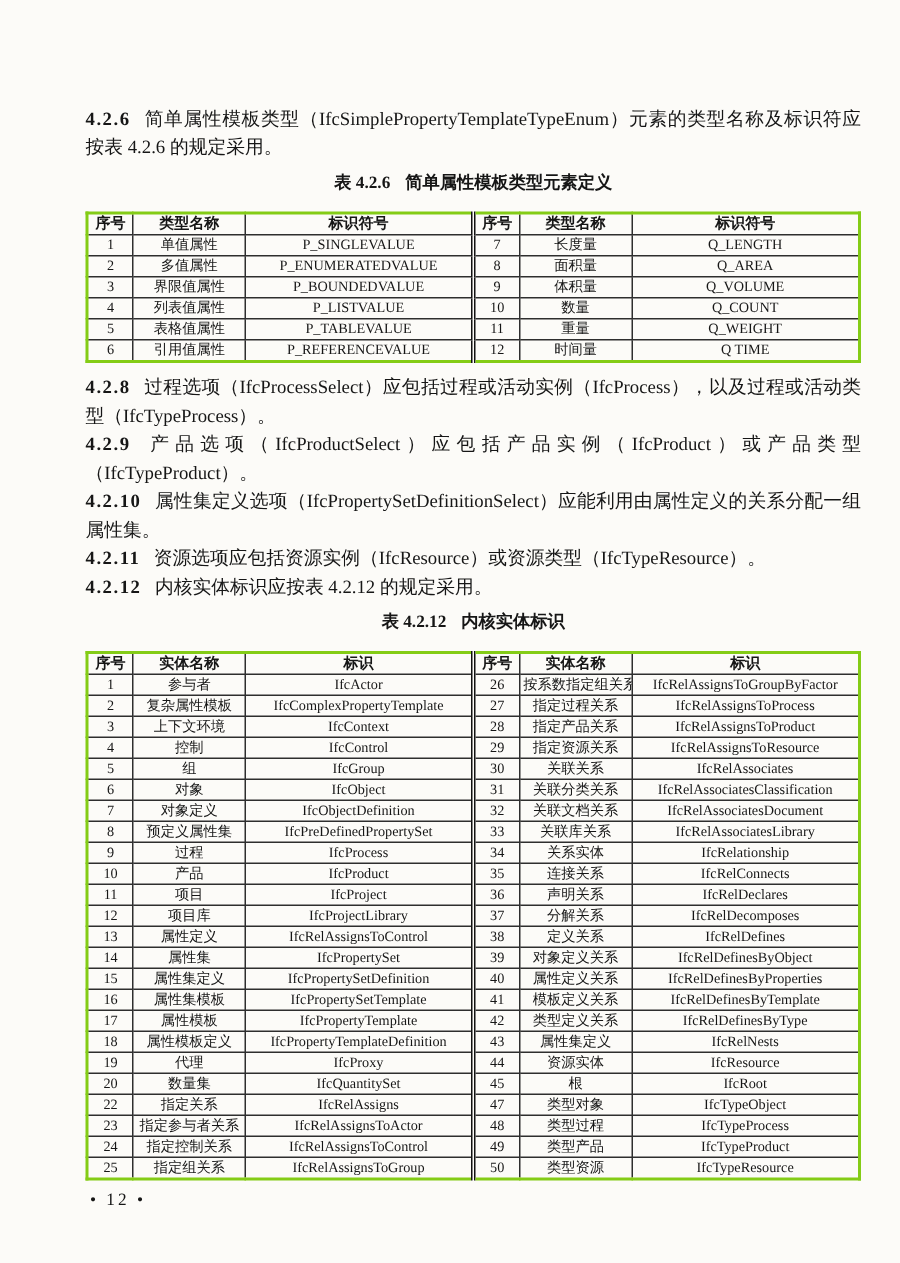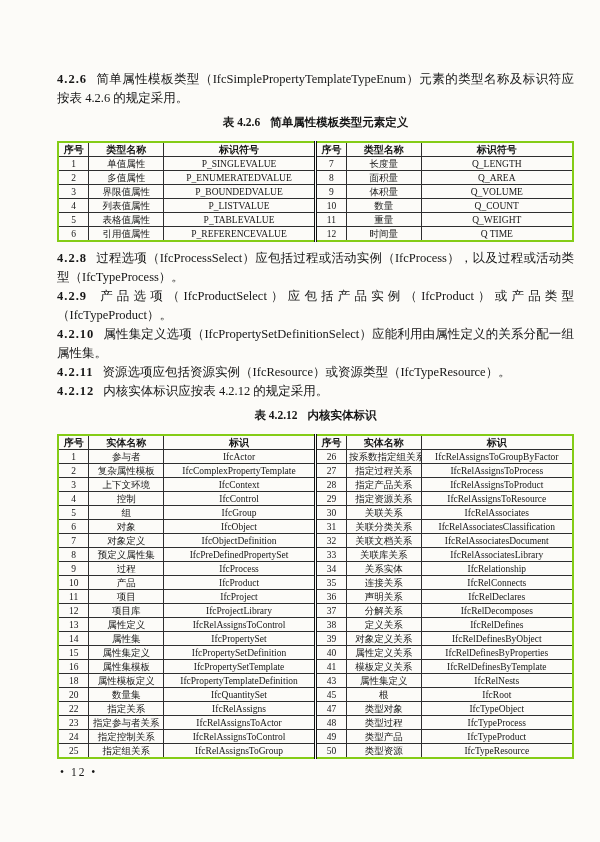--- a/index.html
+++ b/index.html
@@ -293,28 +293,44 @@
         </tr>
         <tr>
           <td>16</td>
           <td>属性集模板</td>
           <td>IfcPropertySetTemplate</td>
           <td class="mid">41</td>
           <td>模板定义关系</td>
           <td>IfcRelDefinesByTemplate</td>
         </tr>
         <tr>
+          <td>17</td>
+          <td>属性模板</td>
+          <td>IfcPropertyTemplate</td>
+          <td class="mid">42</td>
+          <td>类型定义关系</td>
+          <td>IfcRelDefinesByType</td>
+        </tr>
+        <tr>
           <td>18</td>
           <td>属性模板定义</td>
           <td>IfcPropertyTemplateDefinition</td>
           <td class="mid">43</td>
           <td>属性集定义</td>
           <td>IfcRelNests</td>
         </tr>
         <tr>
+          <td>19</td>
+          <td>代理</td>
+          <td>IfcProxy</td>
+          <td class="mid">44</td>
+          <td>资源实体</td>
+          <td>IfcResource</td>
+        </tr>
+        <tr>
           <td>20</td>
           <td>数量集</td>
           <td>IfcQuantitySet</td>
           <td class="mid">45</td>
           <td>根</td>
           <td>IfcRoot</td>
         </tr>
         <tr>
           <td>22</td>
           <td>指定关系</td>

